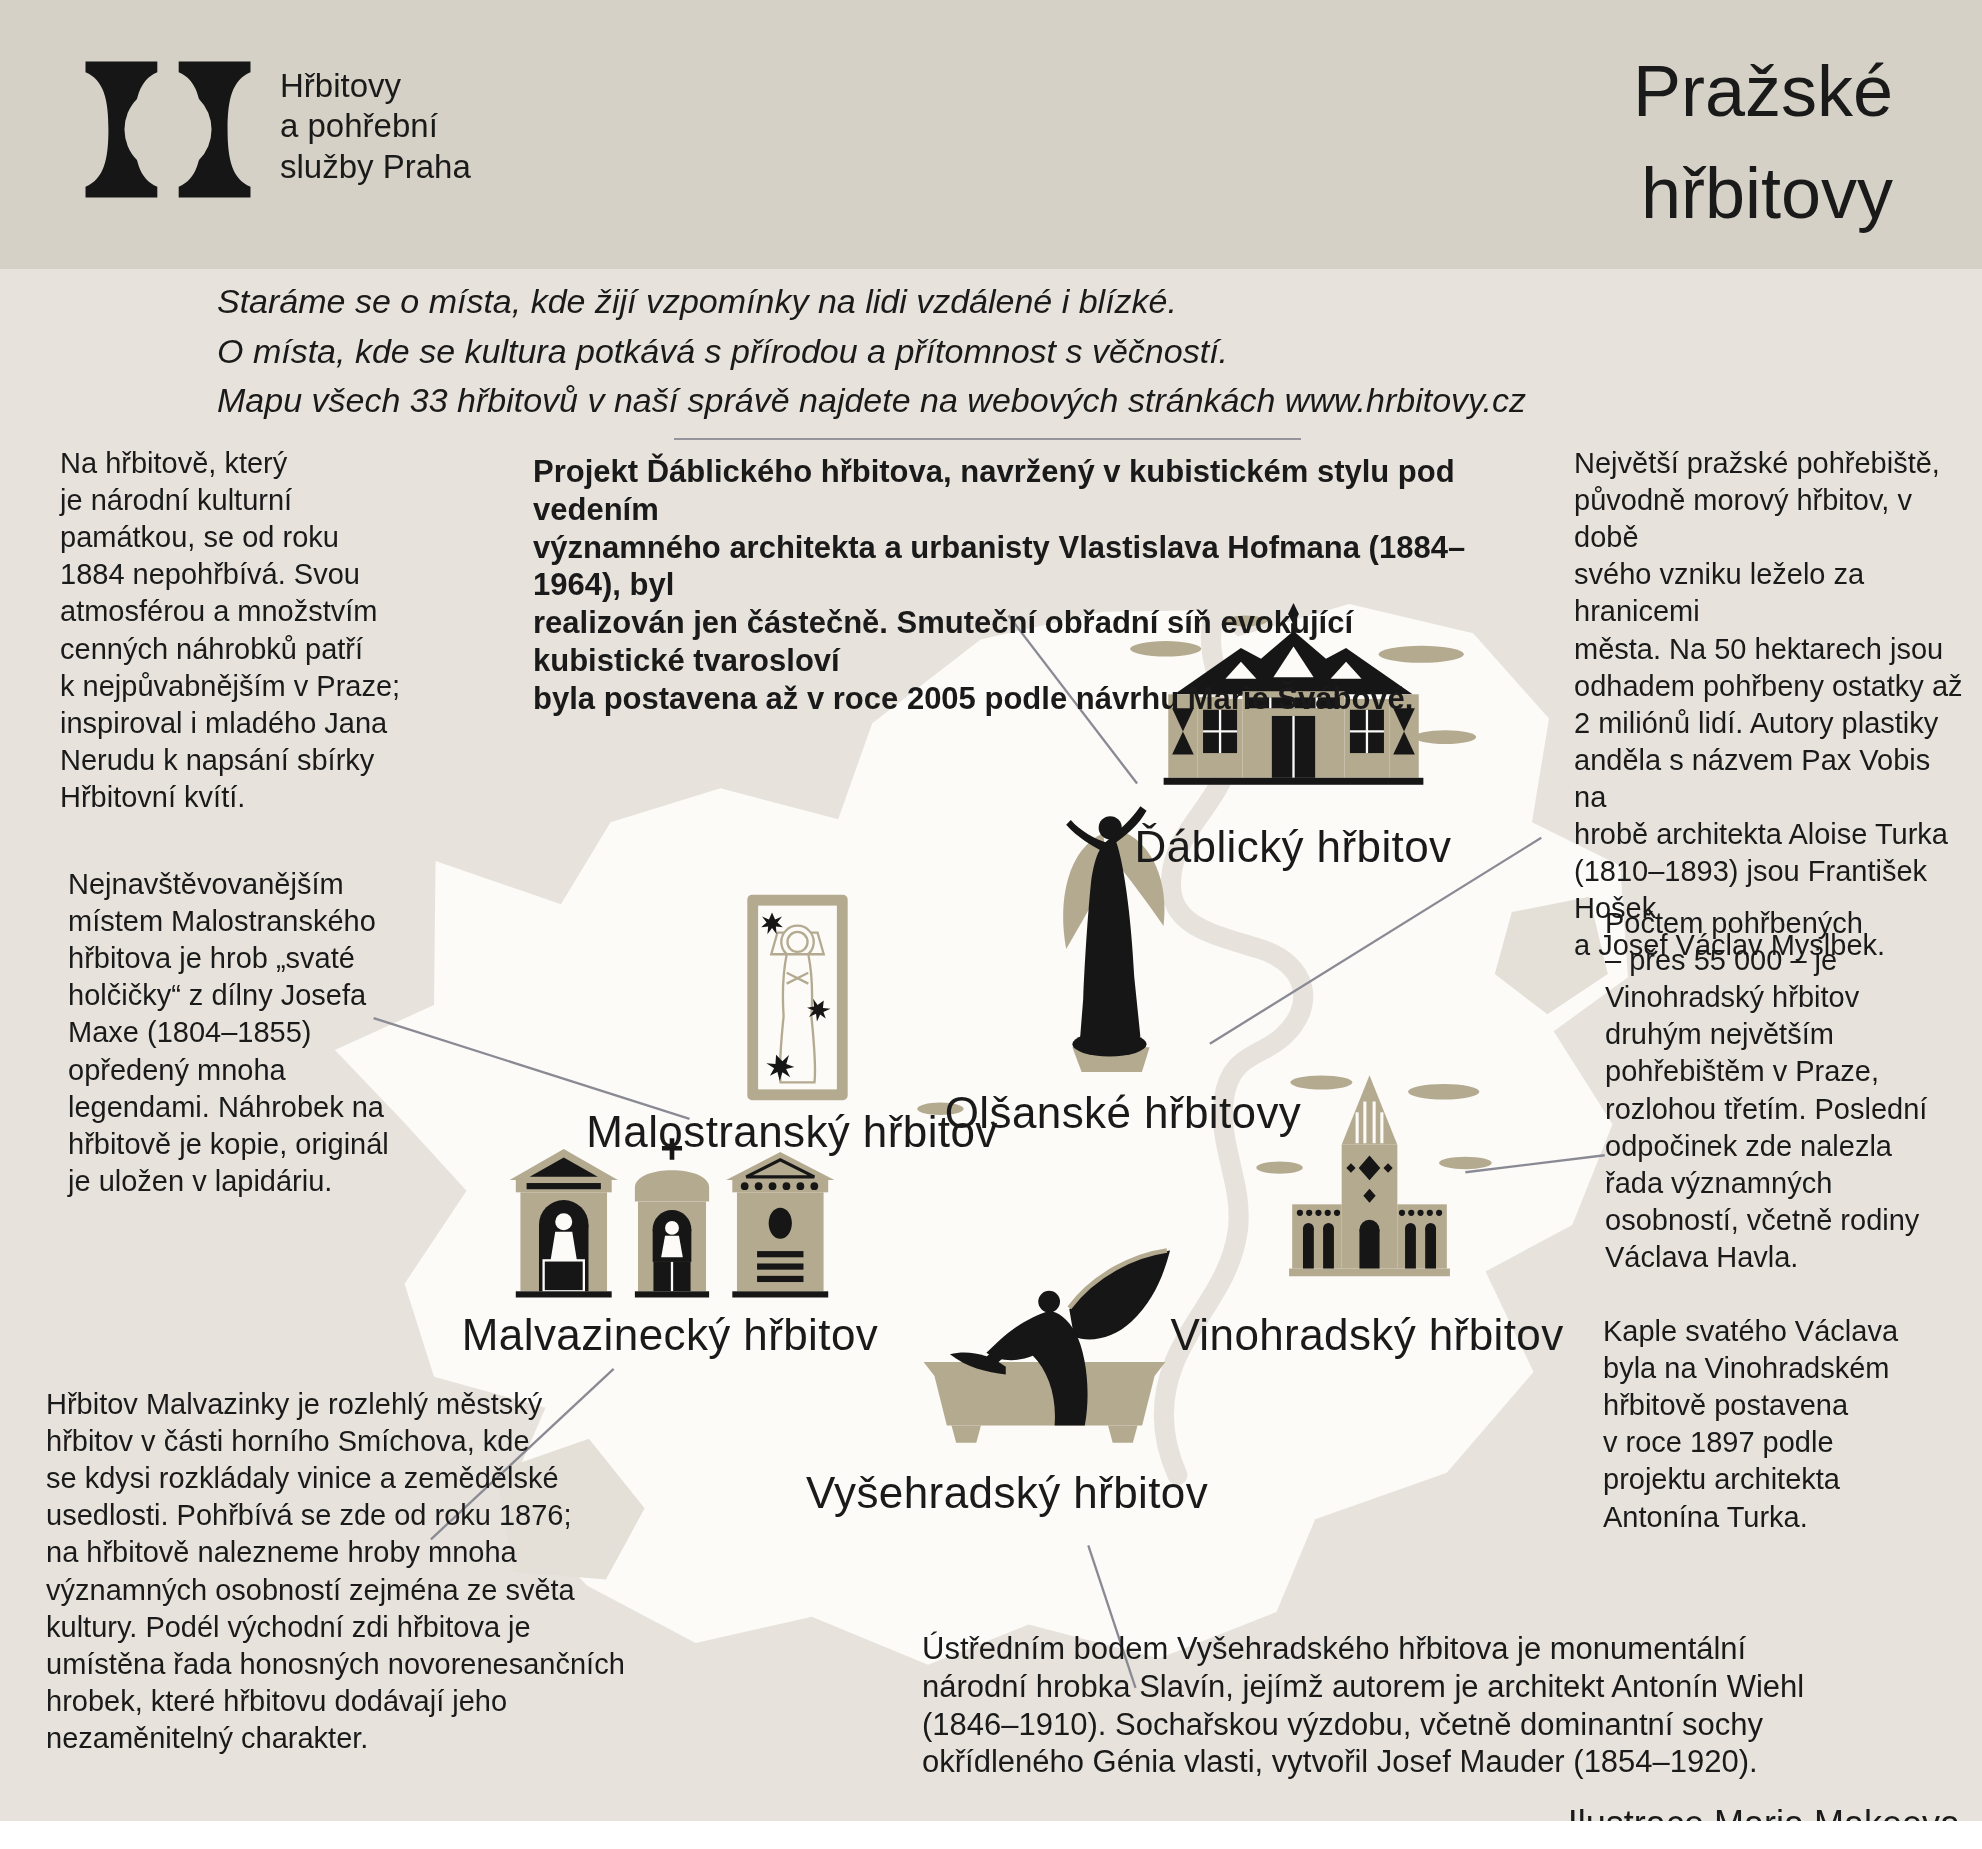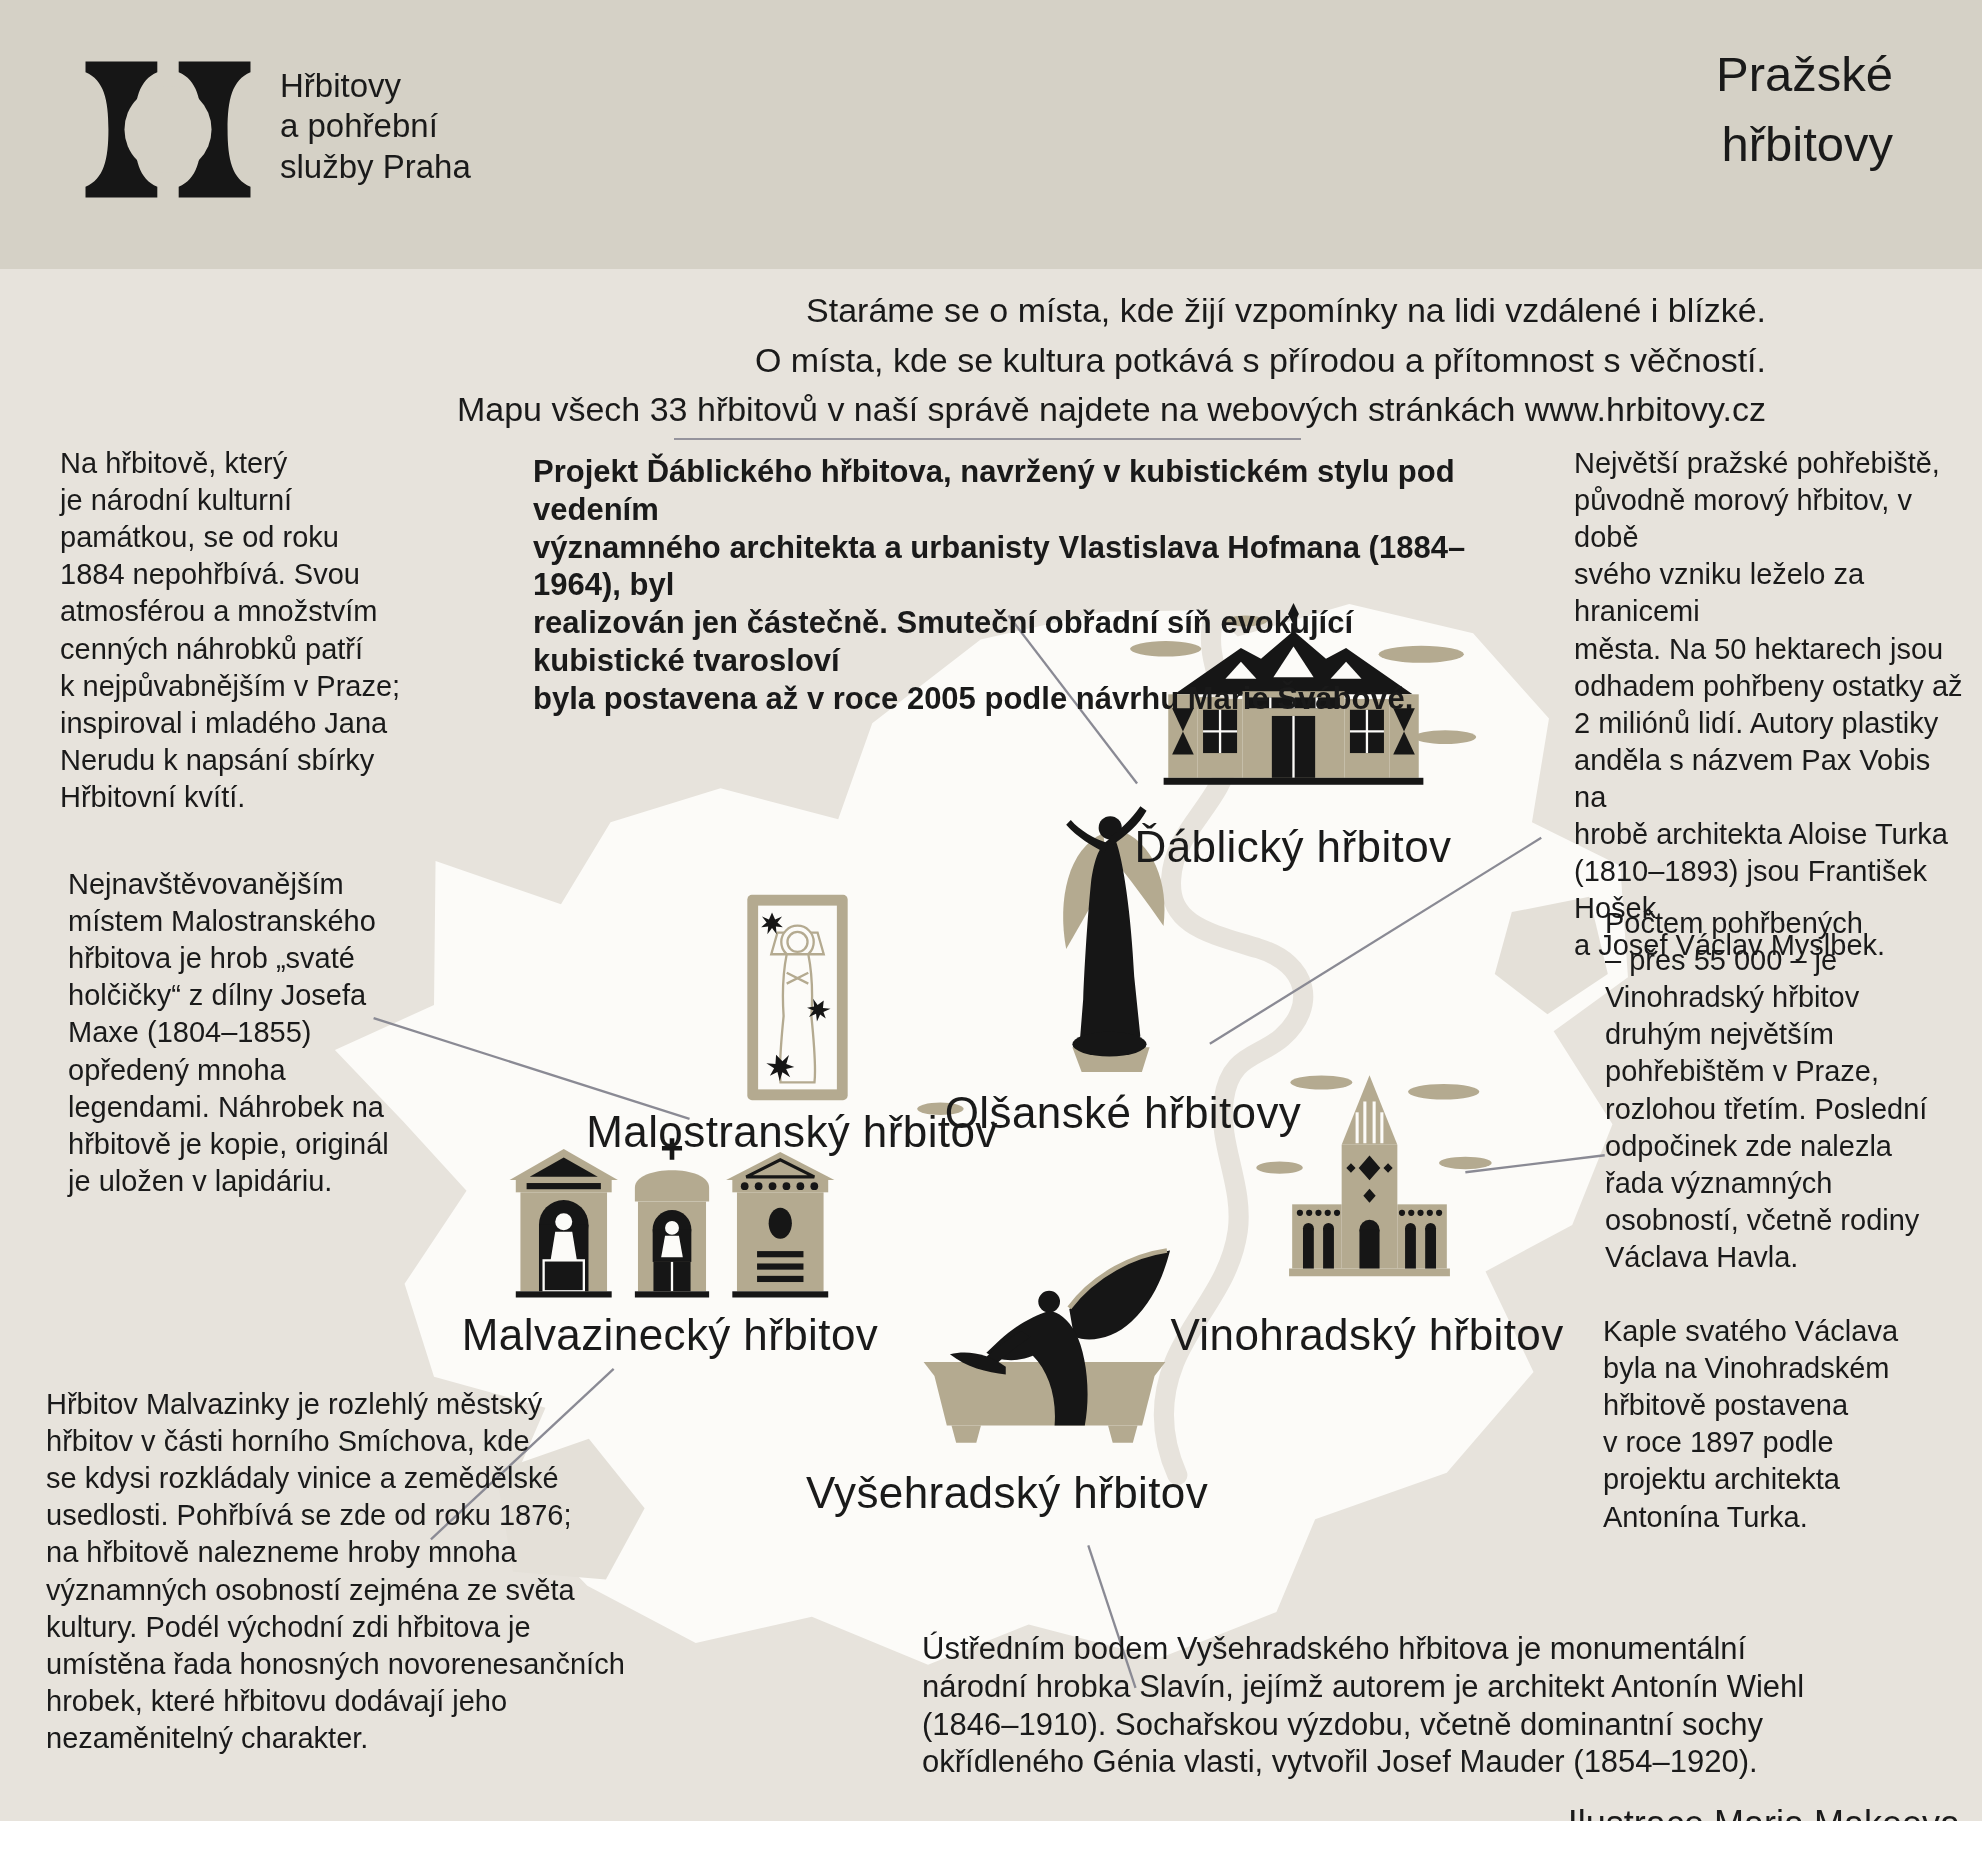--- a/index.html
+++ b/index.html
@@ -14,23 +14,23 @@
   *{margin:0;padding:0;box-sizing:border-box;}
   body{background:#fff;font-family:"Liberation Sans",sans-serif;color:var(--ink);}
   .stage{position:relative;width:1983px;height:1821px;background:var(--bg);overflow:hidden;}
 
   .band{position:absolute;left:0;top:0;width:1983px;height:269px;background:var(--band);}
 
   .logo{position:absolute;left:82px;top:60px;display:flex;align-items:flex-start;gap:26px;}
   .logo-mark svg{display:block;width:172px;height:139px;}
   .logo-text{font-size:33px;line-height:1.22;white-space:pre-line;padding-top:6.2px;}
 
-  .page-title{position:absolute;right:90px;top:40px;text-align:right;font-size:49px;line-height:1.42;white-space:pre-line;}
-
-  .intro{position:absolute;left:50%;top:286px;transform:translateX(-50%);width:1549px;text-align:right;font-size:34px;line-height:1.46;white-space:pre-line;}
+  .page-title{position:absolute;right:90px;top:40px;text-align:right;font-size:72px;line-height:1.42;white-space:pre-line;}
+
+  .intro{position:absolute;left:50%;top:277px;transform:translateX(-50%);width:1549px;text-align:left;font-size:34px;line-height:1.46;white-space:pre-line;font-style:italic;}
 
   .divider{position:absolute;left:674px;top:438px;width:627px;height:2.3px;background:#95939c;}
 
   .block{position:absolute;font-size:29px;line-height:1.28;white-space:pre-line;}
   .b-na{left:60px;top:445px;width:387px;}
   .b-nej{left:60px;top:866px;width:395px;margin-left:8px;}
   .b-malv{left:46px;top:1386px;width:612px;}
   .b-proj{left:533px;top:453px;width:976px;font-size:31px;line-height:1.22;font-weight:bold;}
   .b-nejv{left:1574px;top:445px;width:391px;}
   .b-poct{left:1605px;top:905px;width:364px;}

